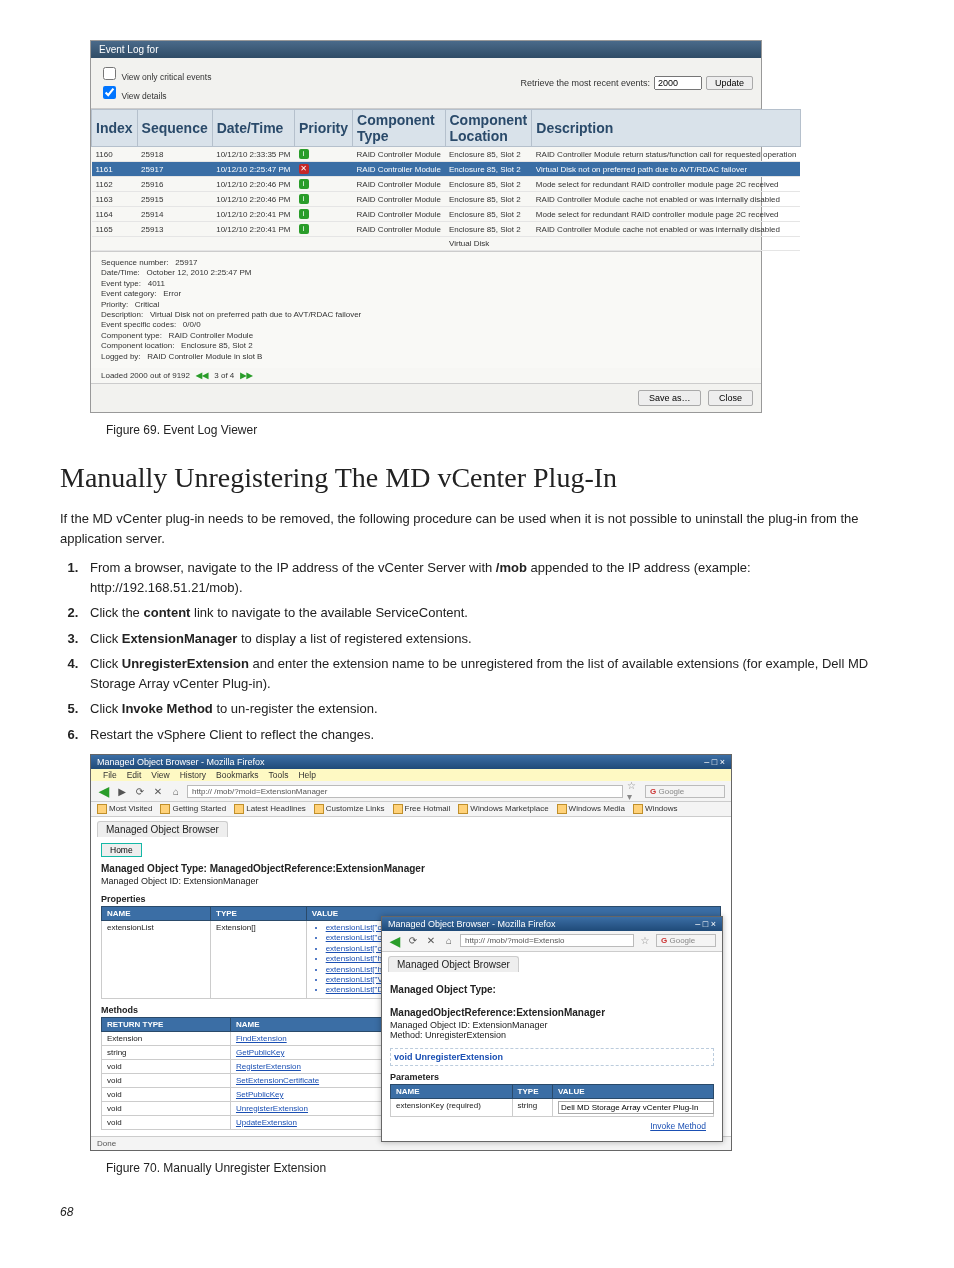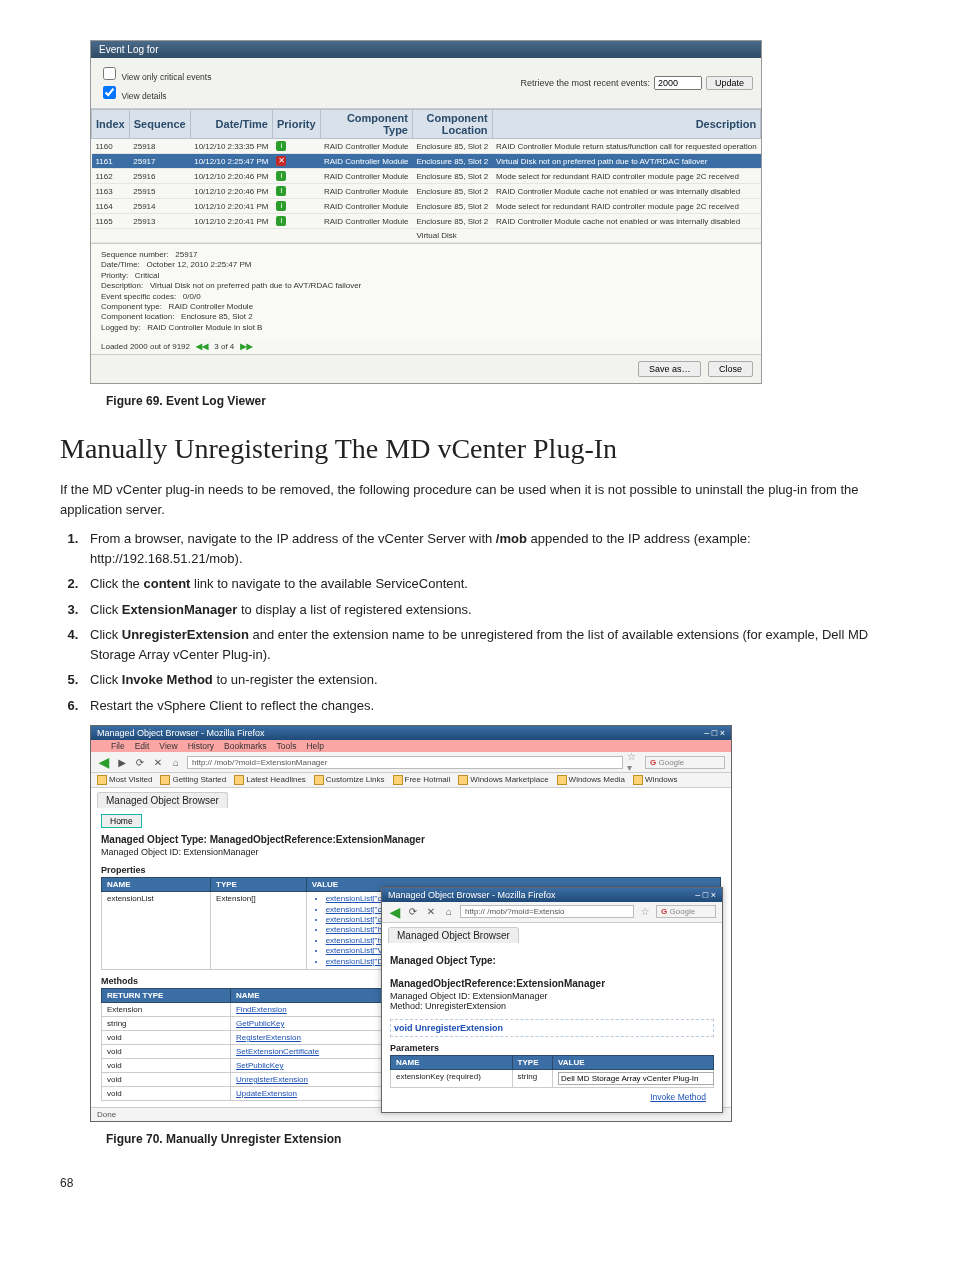--- a/index.html
+++ b/index.html
@@ -9,21 +9,21 @@
     margin: 0;
     padding: 40px 60px 20px 60px;
     width: 834px;
     background: #fff;
   }
   .figure-img {
     margin: 0 0 8px 30px;
   }
   .figure-caption {
     font-size: 12px;
-    font-weight: bold;
+    font-weight: normal;
     margin: 10px 0 25px 30px;
     padding-left: 16px;
   }
   h1 {
     font-family: Liberation Serif, serif;
     font-size: 28px;
     font-weight: normal;
     margin: 25px 0 15px 0;
     color: #222;
   }
@@ -40,20 +40,21 @@
     line-height: 1.5;
     padding-left: 8px;
   }
   ol li::marker {
     font-weight: bold;
   }
   b { font-weight: bold; }
   .page-num {
     margin-top: 30px;
     font-size: 12px;
+    font-style: italic;
   }
 
   
   .fig69 {
     width: 670px;
     border: 1px solid #999;
     background: #f7f7f4;
     font-size: 9px;
     color: #333;
   }
@@ -74,21 +75,21 @@
   .fig69 .toolbar .left label { display: block; font-size: 8.5px; line-height: 1.3; }
   .fig69 .toolbar .right { display: flex; align-items: center; gap: 4px; }
   .fig69 .toolbar input[type="text"] { width: 40px; font-size: 9px; padding: 0 2px; }
   .fig69 .toolbar button {
     font-size: 9px; padding: 1px 8px;
     background: #eee; border: 1px solid #aaa; border-radius: 2px;
   }
   .fig69 table { width: 100%; border-collapse: collapse; }
   .fig69 th {
     background: #d9e2ea; border: 1px solid #b5c0cc;
-    font-size: 11px; padding: 2px 4px; font-weight: bold; text-align: right;
+    font-size: 14px; padding: 2px 4px; font-weight: bold; text-align: left;
     color: #2a4a6a;
   }
   .fig69 td {
     border-bottom: 1px solid #e5e5e5; font-size: 8px;
     padding: 2px 4px; white-space: nowrap; overflow: hidden;
   }
   .fig69 tr.sel td { background: #3a6ea5; color: #fff; }
   .pri-i { display:inline-block; width:10px; height:10px; border-radius:2px; text-align:center; line-height:10px; font-size:8px; color:#fff; }
   .pri-info { background:#2a9d2a; }
   .pri-crit { background:#c62828; }
@@ -111,21 +112,21 @@
   
   .fig70 {
     width: 640px; border:1px solid #666; background:#fff;
     font-size: 9px; position: relative; margin-left:30px;
   }
   .fig70 .win-title {
     background: linear-gradient(#3b6ea5,#1f4a78); color:#fff;
     padding:2px 6px; font-size:9px;
     display:flex; justify-content:space-between;
   }
-  .fig70 .menubar { background:#fca5a5; padding:1px 20px; font-size:8.5px; color:#333;}
+  .fig70 .menubar { background:#fef9c3; padding:1px 12px; font-size:8.5px; color:#333;}
   .fig70 .menubar span { margin-right:10px; }
   .fig70 .navrow {
     display:flex; align-items:center; gap:4px;
     padding:3px 6px; background:#f4f4f4; border-bottom:1px solid #ccc;
   }
   .fig70 .navrow .icon-btn {
     width:14px; height:14px; display:inline-flex; align-items:center; justify-content:center;
     font-size:10px; color:#555;
   }
   .fig70 .navrow .back { color:#2a9d2a; font-size:14px; }
@@ -282,20 +283,22 @@
             <td></td>
             <td></td>
             <td>Virtual Disk</td>
             <td></td>
           </tr>
         </tbody>
     </table>
     <div class="details">
       <div><span>Sequence number:</span>&nbsp;&nbsp;&nbsp;<span>25917</span></div>
       <div><span>Date/Time:</span>&nbsp;&nbsp;&nbsp;<span>October 12, 2010 2:25:47 PM</span></div>
+      <div><span>Event type:</span>&nbsp;&nbsp;&nbsp;<span>4011</span></div>
+      <div><span>Event category:</span>&nbsp;&nbsp;&nbsp;<span>Error</span></div>
       <div><span>Priority:</span>&nbsp;&nbsp;&nbsp;<span>Critical</span></div>
       <div><span>Description:</span>&nbsp;&nbsp;&nbsp;<span>Virtual Disk not on preferred path due to AVT/RDAC failover</span></div>
       <div><span>Event specific codes:</span>&nbsp;&nbsp;&nbsp;<span>0/0/0</span></div>
       <div><span>Component type:</span>&nbsp;&nbsp;&nbsp;<span>RAID Controller Module</span></div>
       <div><span>Component location:</span>&nbsp;&nbsp;&nbsp;<span>Enclosure 85, Slot 2</span></div>
       <div><span>Logged by:</span>&nbsp;&nbsp;&nbsp;<span>RAID Controller Module in slot B</span></div>
     </div>
     <div class="pager">
       <span>Loaded 2000 out of 9192</span>
       <span class="arrows">◀◀</span>

